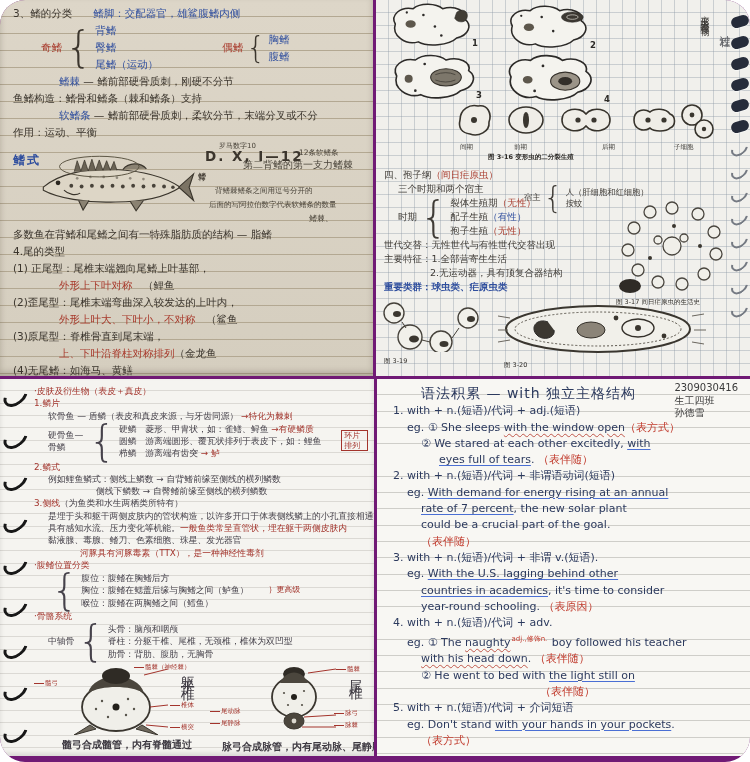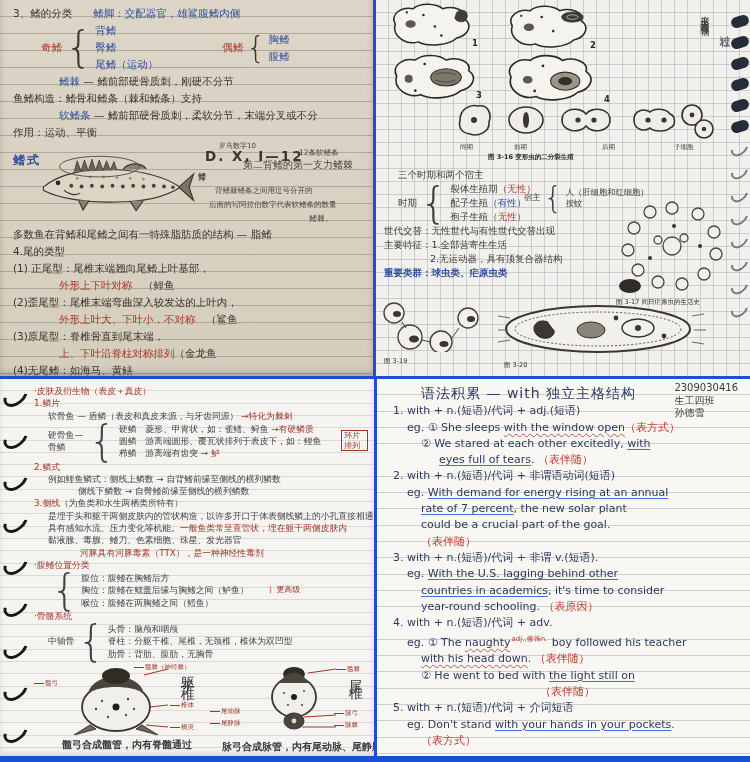--- a/index.html
+++ b/index.html
@@ -1,17 +1,17 @@
 <!DOCTYPE html>
 <html><head>
 <meta charset="utf-8">
 <style>
   html,body{margin:0;padding:0;background:#ffffff;}
-  #stage{position:relative;width:750px;height:762px;background:#1d4ed8;overflow:hidden;
-         font-family:"DejaVu Sans",sans-serif;}
+  #stage{position:relative;width:750px;height:762px;background:#701a75;overflow:hidden;
+         font-family:"DejaVu Sans",sans-serif;border-radius:25px;}
   .q{position:absolute;box-sizing:border-box;overflow:hidden;}
   .abs{position:absolute;}
 
   
   .tl{left:0;top:0;width:373px;height:376px;
       background:repeating-linear-gradient(rgba(0,0,0,0) 0 16px,#b3a892 16px 17px),
                  linear-gradient(#ddd6c8,#d5cebf);
       padding:5px 8px 0 13px;color:#3b352d;font-size:10.5px;line-height:17px;
       box-shadow:inset 0 -4px 6px rgba(60,50,35,.25);}
   
@@ -30,21 +30,21 @@
       padding:6px 8px 0 16px;color:#2c3a5e;font-size:11px;line-height:16.3px;}
 
   .line{min-height:1em;white-space:nowrap;}
   .ink{color:inherit}
   .blue{color:#2f4e9e}
   .red{color:#a83a2c}
   .bl .red{color:#a3342c}
   .br .red{color:#c0392b}
   .bold{font-weight:bold}
   .title{font-size:14px;letter-spacing:1px;font-weight:normal;}
-  .in1{margin-left:14px}.in2{margin-left:28px}.in3{margin-left:46px}.in4{margin-left:44px}
+  .in1{margin-left:14px}.in2{margin-left:28px}.in3{margin-left:46px}.in4{margin-left:62px}
   .center{text-align:center}
   .sup{font-size:7px;vertical-align:super;margin:0 1px;letter-spacing:0;}
   .uw{text-decoration:underline;text-decoration-style:wavy;text-decoration-color:#c0564a;text-underline-offset:2px;text-decoration-thickness:1px;}
   .us{text-decoration:underline;text-decoration-color:#4a6fd4;text-underline-offset:2px;text-decoration-thickness:1px;}
 
   .grprow{display:flex;gap:64px;}
   .grp{display:inline-flex;align-items:center;gap:3px;vertical-align:top;}
   .glabel{white-space:normal;max-width:72px;}
   .brace{line-height:.9;font-weight:100;color:inherit;}
   .gitems{display:inline-flex;flex-direction:column;}
@@ -249,20 +249,21 @@
           <circle cx="252" cy="29" r="2.2" fill="#3a362f"></circle>
       </svg>
       <span class="fisslab" style="left:8px;top:40px">间期</span>
       <span class="fisslab" style="left:62px;top:40px">前期</span>
       <span class="fisslab" style="left:150px;top:40px">后期</span>
       <span class="fisslab" style="left:222px;top:40px">子细胞</span>
       <span class="figcap" style="left:36px;top:50px;font-weight:bold">图 3-16  变形虫的二分裂生殖</span>
     </div>
 
     <div class="trnotes">
+        <div class="line "><span class="ink">四、孢子纲</span><span class="red">（间日疟原虫）</span></div>
         <div class="line in1"><span class="ink">三个时期和两个宿主</span></div>
         <div class="grpline in1"><span class="grp">
             <span class="glabel"><span class="ink">时期</span></span>
             <span class="brace" style="font-size: 43px;">{</span>
             <span class="gitems">
               <span class="line"><span class="ink">裂体生殖期</span><span class="red">（无性）</span></span>
               <span class="line"><span class="ink">配子生殖</span><span class="blue">（有性）</span></span>
               <span class="line"><span class="ink">孢子生殖</span><span class="red">（无性）</span></span>
             </span>
           </span></div>

